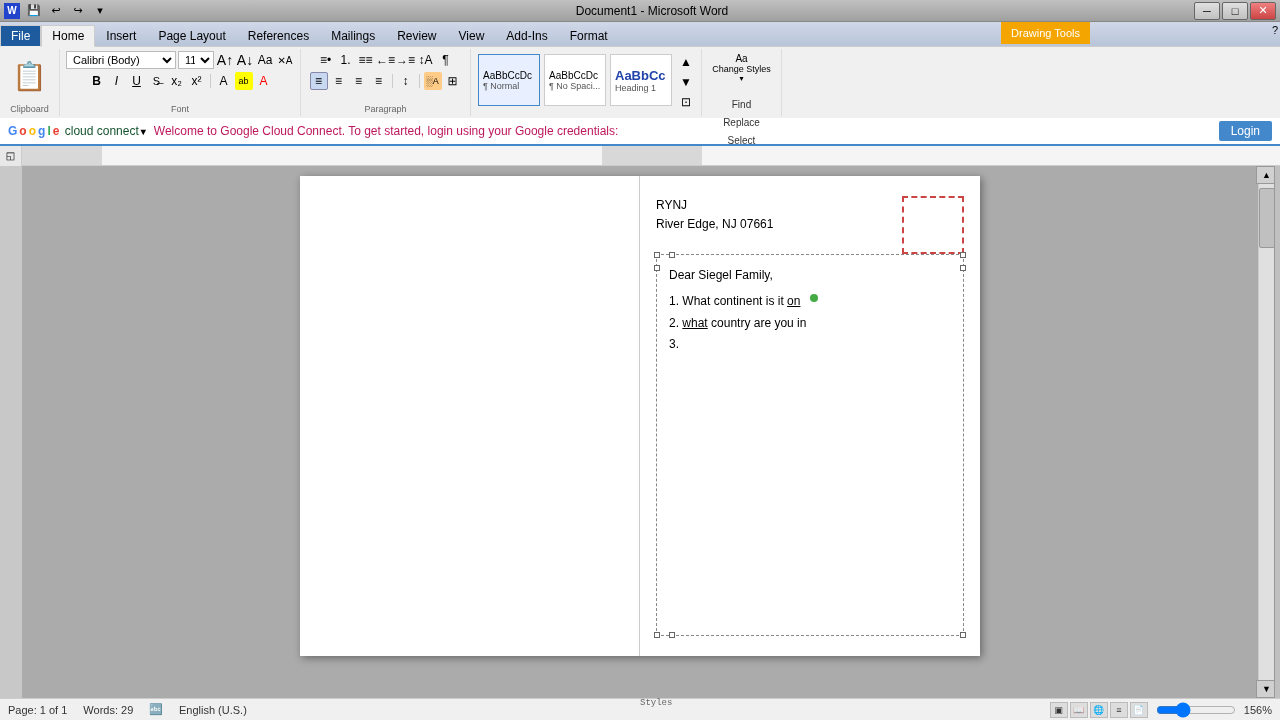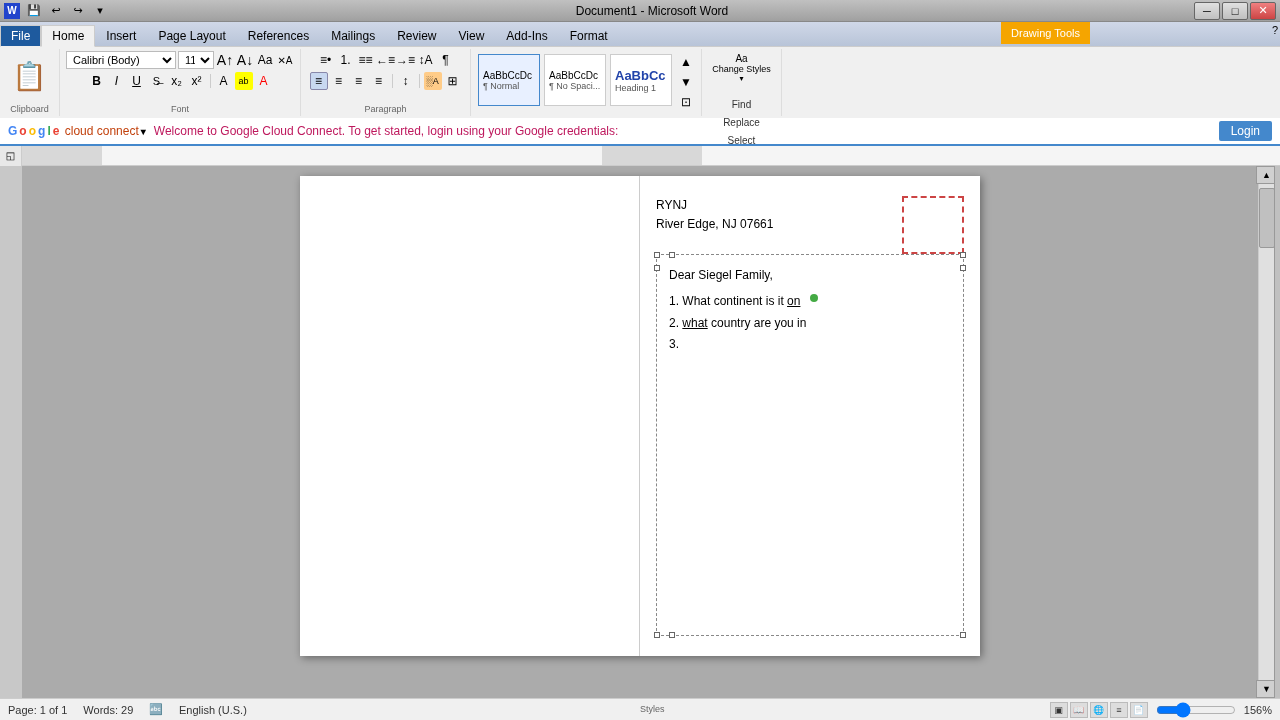--- a/index.html
+++ b/index.html
@@ -121,21 +121,21 @@
     }
     .gcc-logo {
       display: flex; align-items: center; gap: 2px; font-size: 12px; font-weight: bold;
     }
     .gcc-logo .g { color: #4285f4; }
     .gcc-logo .o1 { color: #ea4335; }
     .gcc-logo .o2 { color: #fbbc05; }
     .gcc-logo .g2 { color: #4285f4; }
     .gcc-logo .l { color: #34a853; }
     .gcc-logo .e { color: #ea4335; }
-    .gcc-logo .rest { color: #c2410c; font-weight: normal; }
+    .gcc-logo .rest { color: #14532d; font-weight: normal; }
     .gcc-welcome { font-size: 12px; color: #be185d; flex: 1; }
     .gcc-login {
       padding: 3px 12px; background: #4488cc; color: white; border: none;
       font-size: 12px; cursor: pointer; border-radius: 2px;
     }
 
     
     #ruler {
       height: 20px;
       background: #f5f5f5;
@@ -420,21 +420,21 @@
       <div class="style-box">
         <span style="font-size:13px;font-weight:bold;color:#2244aa;">AaBbCc</span>
         <span style="font-size:9px;color:#555;">Heading 1</span>
       </div>
     </div>
     <div style="display:flex;flex-direction:column;gap:2px;margin-left:4px;">
       <div class="fmt-btn">▲</div>
       <div class="fmt-btn">▼</div>
       <div class="fmt-btn">⊡</div>
     </div>
-    <div class="ribbon-group-label" style="position:absolute;bottom:6px;left:50%;">Styles</div>
+    <div class="ribbon-group-label" style="position:absolute;bottom:12px;left:50%;font-family:Liberation Mono, monospace;">Styles</div>
   </div>
 
   <div class="ribbon-group" style="min-width:80px;">
     <div class="ribbon-row" style="gap:4px;">
       <div class="change-styles">
         <div style="font-size:10px;">Aa</div>
         <div style="font-size:9px;">Change Styles</div>
         <div style="font-size:8px;">▾</div>
       </div>
     </div>

